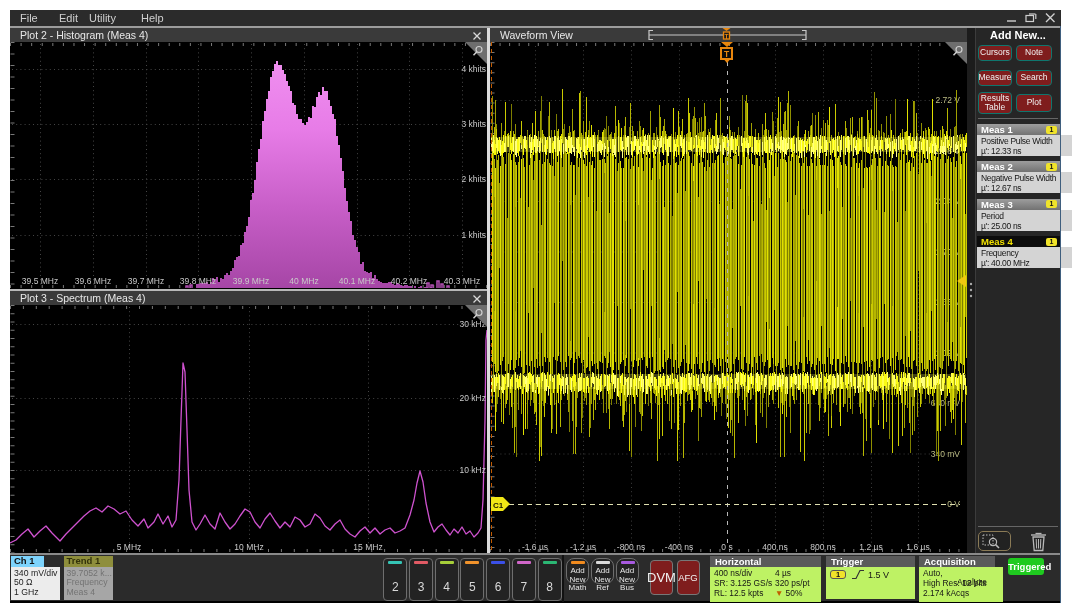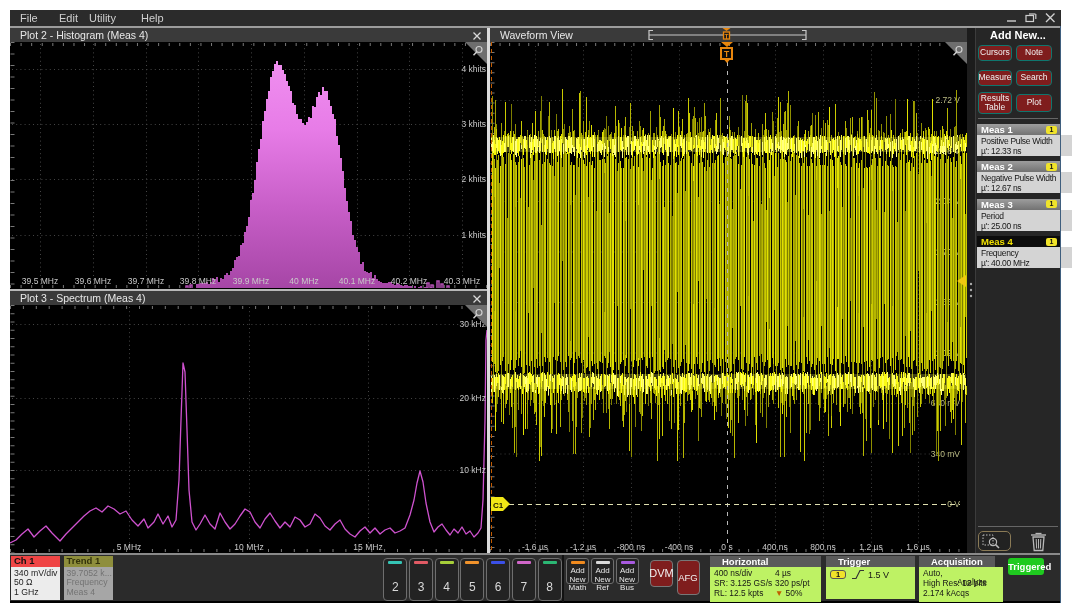--- a/index.html
+++ b/index.html
@@ -10,23 +10,23 @@
 .btn{position:absolute;background:#7f1d1d;border:1px solid #0f766e;border-radius:4px;color:#f2f2f2;
  font-size:8.5px;display:flex;align-items:center;justify-content:center;text-align:center;line-height:9.5px}
 .mh{position:absolute;width:83px;height:11px;background:linear-gradient(#9d9d9d,#727272);color:#fff;
  font-size:9.5px;font-weight:bold;line-height:11px;padding-left:4px}
 .mb{position:absolute;width:104px;background:#d4d4d4;color:#161616;font-size:8.5px;letter-spacing:-0.3px;line-height:10px;padding:1px 0 0 4px;white-space:nowrap;overflow:hidden}
 .chip{position:absolute;width:11px;height:8px;background:#f0e32a;border-radius:2px;color:#111;
  font-size:7px;font-weight:bold;text-align:center;line-height:8px}
 .cbtn{position:absolute;width:24px;height:43px;background:#232323;border:1px solid #6e6e6e;border-radius:4px;
  color:#d8d8d8;font-size:12px;text-align:center;line-height:56px}
 .cline{position:absolute;top:2px;left:4px;width:14px;height:2.5px;border-radius:1px}
-.addb{position:absolute;width:23px;height:26px;background:#232323;border:1px solid #6e6e6e;border-radius:3px;
+.addb{position:absolute;width:23px;height:26px;background:#232323;border:1px solid #6e6e6e;border-radius:8px;
  color:#e8e8e8;font-size:8px;text-align:center;line-height:8.5px;padding-top:8px}
-.panelh{position:absolute;height:11.5px;background:#5a5a5a;color:#fff;font-size:9.5px;font-weight:bold;line-height:11.5px;padding-left:12px}
+.panelh{position:absolute;height:11.5px;background:#5a5a5a;color:#fff;font-size:9.5px;font-weight:bold;line-height:11.5px;padding-left:5px}
 .panelb{position:absolute;background:#bef264;color:#161616;font-size:8.4px;line-height:9.6px}
 </style></head><body>
 <div id="win"></div>
 
 <div class="abs" style="left:10px;top:10px;width:1051px;height:16px;background:#2b2b2b"></div>
 <div class="x" style="left:20px;top:12px">File</div>
 <div class="x" style="left:59px;top:12px">Edit</div>
 <div class="x" style="left:89px;top:12px">Utility</div>
 <div class="x" style="left:141px;top:12px">Help</div>
 <svg class="abs" style="left:1005px;top:12px" width="55" height="12" viewBox="0 0 55 12">
@@ -238,38 +238,38 @@
 <line x1="7.2" y1="9" x2="7.6" y2="18.5" stroke="#b8b8b8"></line>
     <line x1="9.5" y1="9" x2="9.5" y2="18.5" stroke="#b8b8b8"></line>
     <line x1="11.8" y1="9" x2="11.4" y2="18.5" stroke="#b8b8b8"></line>
 </svg>
 
 <div class="abs" style="left:10px;top:553px;width:1051px;height:2px;background:#8a8a8a"></div>
 <div class="abs" style="left:10px;top:555px;width:1051px;height:47px;background:#2b2b2b"></div>
 <div class="abs" style="left:10px;top:601px;width:1051px;height:2px;background:#000"></div>
 <div class="abs" style="left:1060px;top:26px;width:1px;height:577px;background:#3f5e7e"></div>
 
-<div class="abs" style="left:11px;top:556px;width:49px;height:10.5px;background:#ef4444;color:#111;font-size:9.5px;font-weight:bold;line-height:10.5px;padding-left:3px">Ch 1</div>
+<div class="abs" style="left:11px;top:556px;width:33px;height:10.5px;background:#7dd3fc;color:#111;font-size:9.5px;font-weight:bold;line-height:10.5px;padding-left:3px">Ch 1</div>
 <div class="abs" style="left:11px;top:566.5px;width:49px;height:33.5px;background:#ececec;color:#222;font-size:8.7px;line-height:9.7px;padding:2px 0 4px 3px">340 mV/div<br>50 Ω<br>1 GHz</div>
 <div class="abs" style="left:63.5px;top:556px;width:49px;height:15px;background:#8e8e3c;color:#32320a;font-size:9.5px;font-weight:bold;line-height:10.5px;padding-left:3px">Trend 1</div>
 <div class="abs" style="left:63.5px;top:566.5px;width:49px;height:33.5px;background:#a6a6a6;color:#737373;font-size:8.7px;line-height:9.7px;padding:2px 0 0 3px">39.7052 k...<br>Frequency<br>Meas 4</div>
 
 <div class="cbtn" style="left:383.3px;top:558px"><span class="cline" style="background:#35c4b5"></span>2</div>
 <div class="cbtn" style="left:409.0px;top:558px"><span class="cline" style="background:#e05a64"></span>3</div>
 <div class="cbtn" style="left:434.7px;top:558px"><span class="cline" style="background:#a6ce39"></span>4</div>
 <div class="cbtn" style="left:460.4px;top:558px"><span class="cline" style="background:#f0922b"></span>5</div>
 <div class="cbtn" style="left:486.1px;top:558px"><span class="cline" style="background:#3b50e8"></span>6</div>
 <div class="cbtn" style="left:511.8px;top:558px"><span class="cline" style="background:#d066c9"></span>7</div>
 <div class="cbtn" style="left:537.5px;top:558px"><span class="cline" style="background:#2bb673"></span>8</div>
 
 <div class="abs" style="left:562px;top:555px;width:2px;height:47px;background:#111"></div>
 <div class="addb" style="left:566px;top:558px"><span class="cline" style="background:#f08a1e"></span>Add<br>New<br>Math</div>
 <div class="addb" style="left:591px;top:558px"><span class="cline" style="background:#d8d8d8"></span>Add<br>New<br>Ref</div>
 <div class="addb" style="left:615.5px;top:558px"><span class="cline" style="background:#a85ae0"></span>Add<br>New<br>Bus</div>
-<div class="btn" style="left:650px;top:560px;width:23px;height:27px;font-size:11px;border-color:#777">DVM</div>
+<div class="btn" style="left:650px;top:560px;width:23px;height:35px;font-size:13px;border-color:#777">DVM</div>
 <div class="btn" style="left:676.5px;top:560px;width:23px;height:35px;font-size:9.5px;border-color:#777">AFG</div>
 
 <div class="panelh" style="left:710px;top:555.5px;width:111px">Horizontal</div>
 <div class="panelb" style="left:710px;top:567px;width:111px;height:35px">
 <span style="position:absolute;left:4px;top:2px">400 ns/div</span>
     <span style="position:absolute;left:65px;top:2px">4 µs</span>
 <span style="position:absolute;left:4px;top:12px">SR: 3.125 GS/s</span>
     <span style="position:absolute;left:65px;top:12px">320 ps/pt</span>
 <span style="position:absolute;left:4px;top:22px">RL: 12.5 kpts</span>
     <span style="position:absolute;left:65px;top:22px"><span style="color:#c06000">▼</span> 50%</span>

